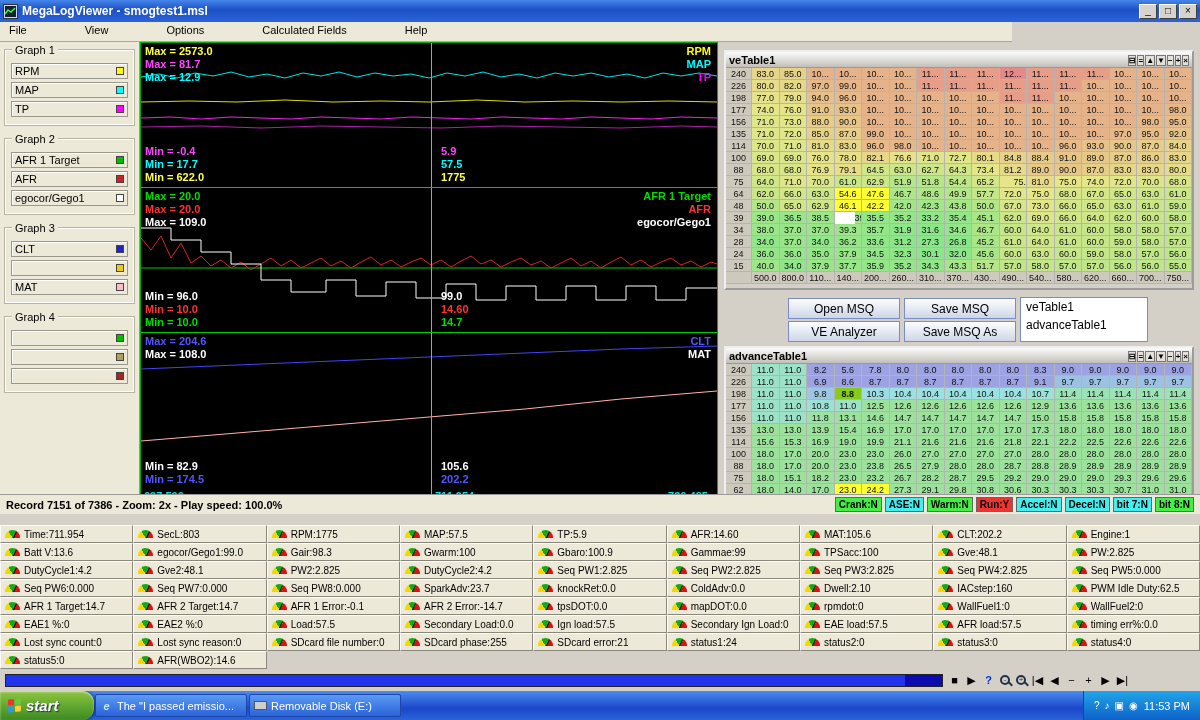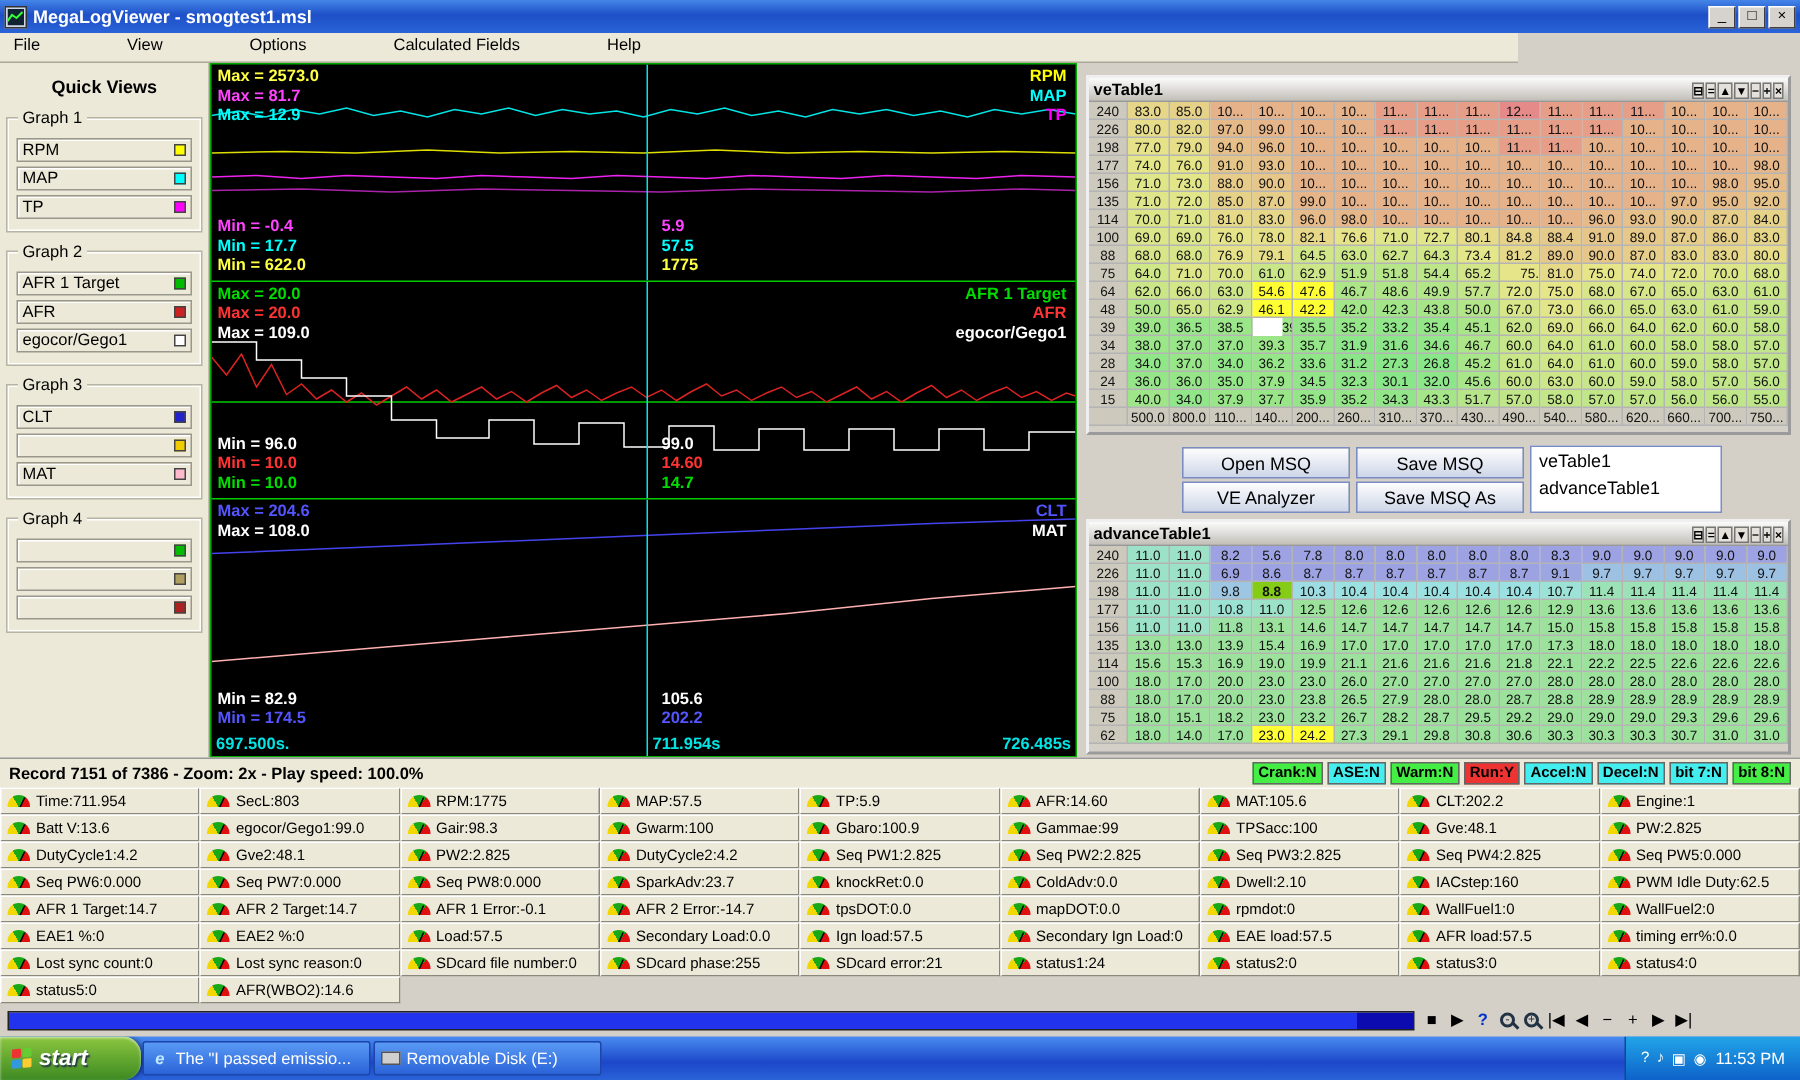--- a/index.html
+++ b/index.html
@@ -54,21 +54,21 @@
 .tc.hl{background:#ffff33 !important;}
 .msq-btn{position:absolute;width:112px;height:21px;font-size:12px;font-family:"Liberation Sans",sans-serif;background:linear-gradient(#fdfdfd,#cdd6e8);border:1px solid #7a8cc4;cursor:default;}
 #btn-open{left:70px;top:256px}
 #btn-save{left:186px;top:256px}
 #btn-analyze{left:70px;top:279px}
 #btn-saveas{left:186px;top:279px}
 .msq-list{position:absolute;left:302px;top:255px;width:128px;height:45px;background:#fff;border:1px solid #7a8cc4;font-size:12px;}
 .msq-list div{padding:2px 5px;white-space:nowrap;overflow:hidden;}
 
 
-.recordstrip{position:absolute;left:0;top:505px;width:1200px;height:20px;background:#ece9d8;border-top:1px solid #999;display:flex;align-items:center;padding:0 6px;gap:16px;}
+.recordstrip{position:absolute;left:0;top:494px;width:1200px;height:20px;background:#ece9d8;border-top:1px solid #999;display:flex;align-items:center;padding:0 6px;gap:16px;}
 .rec-text{font-size:11px;font-weight:bold;flex:1;white-space:nowrap;}
 .badge{font-size:10px;font-weight:bold;border:1px solid #666;padding:1px 3px;white-space:nowrap;}
 
 
 .gaugegrid{position:absolute;left:0;top:525px;width:1200px;height:144px;display:grid;grid-template-columns:repeat(9,1fr);grid-auto-rows:18px;background:#d4d0c8;}
 .gauge{display:flex;align-items:center;gap:4px;padding:0 2px 0 4px;background:#ece9d8;border:1px solid;border-color:#fff #8a877c #8a877c #fff;font-size:10px;white-space:nowrap;overflow:hidden;}
 .gauge-empty{background:#d4d0c8;}
 .gauge-ico{width:15px;height:8px;border-radius:8px 8px 0 0;background:conic-gradient(from 270deg at 50% 100%,#f2d800 0 60deg,#18a818 60deg 125deg,#e01010 125deg 180deg);position:relative;flex:0 0 auto;}
 .gauge-ico::after{content:"";position:absolute;left:50%;bottom:0;width:1px;height:7px;background:#000;transform-origin:bottom;transform:rotate(25deg);}
 
@@ -117,21 +117,20 @@
 
   <div class="menubar" id="menu-bar">
       <span class="menu-item">File</span>
       <span class="menu-item">View</span>
       <span class="menu-item">Options</span>
       <span class="menu-item">Calculated Fields</span>
       <span class="menu-item">Help</span>
     </div>
 
   <div class="sidebar">
-    <div class="qv-title">Quick Views</div>
     <div id="qv-groups">
         <div class="qv-group">
           <span class="qv-legend">Graph 1</span>
           <div class="qv-item">
             <span>RPM</span>
             <span class="qv-swatch" style="background: rgb(255, 255, 0);"></span>
           </div>
           <div class="qv-item">
             <span>MAP</span>
             <span class="qv-swatch" style="background: rgb(0, 255, 255);"></span>

